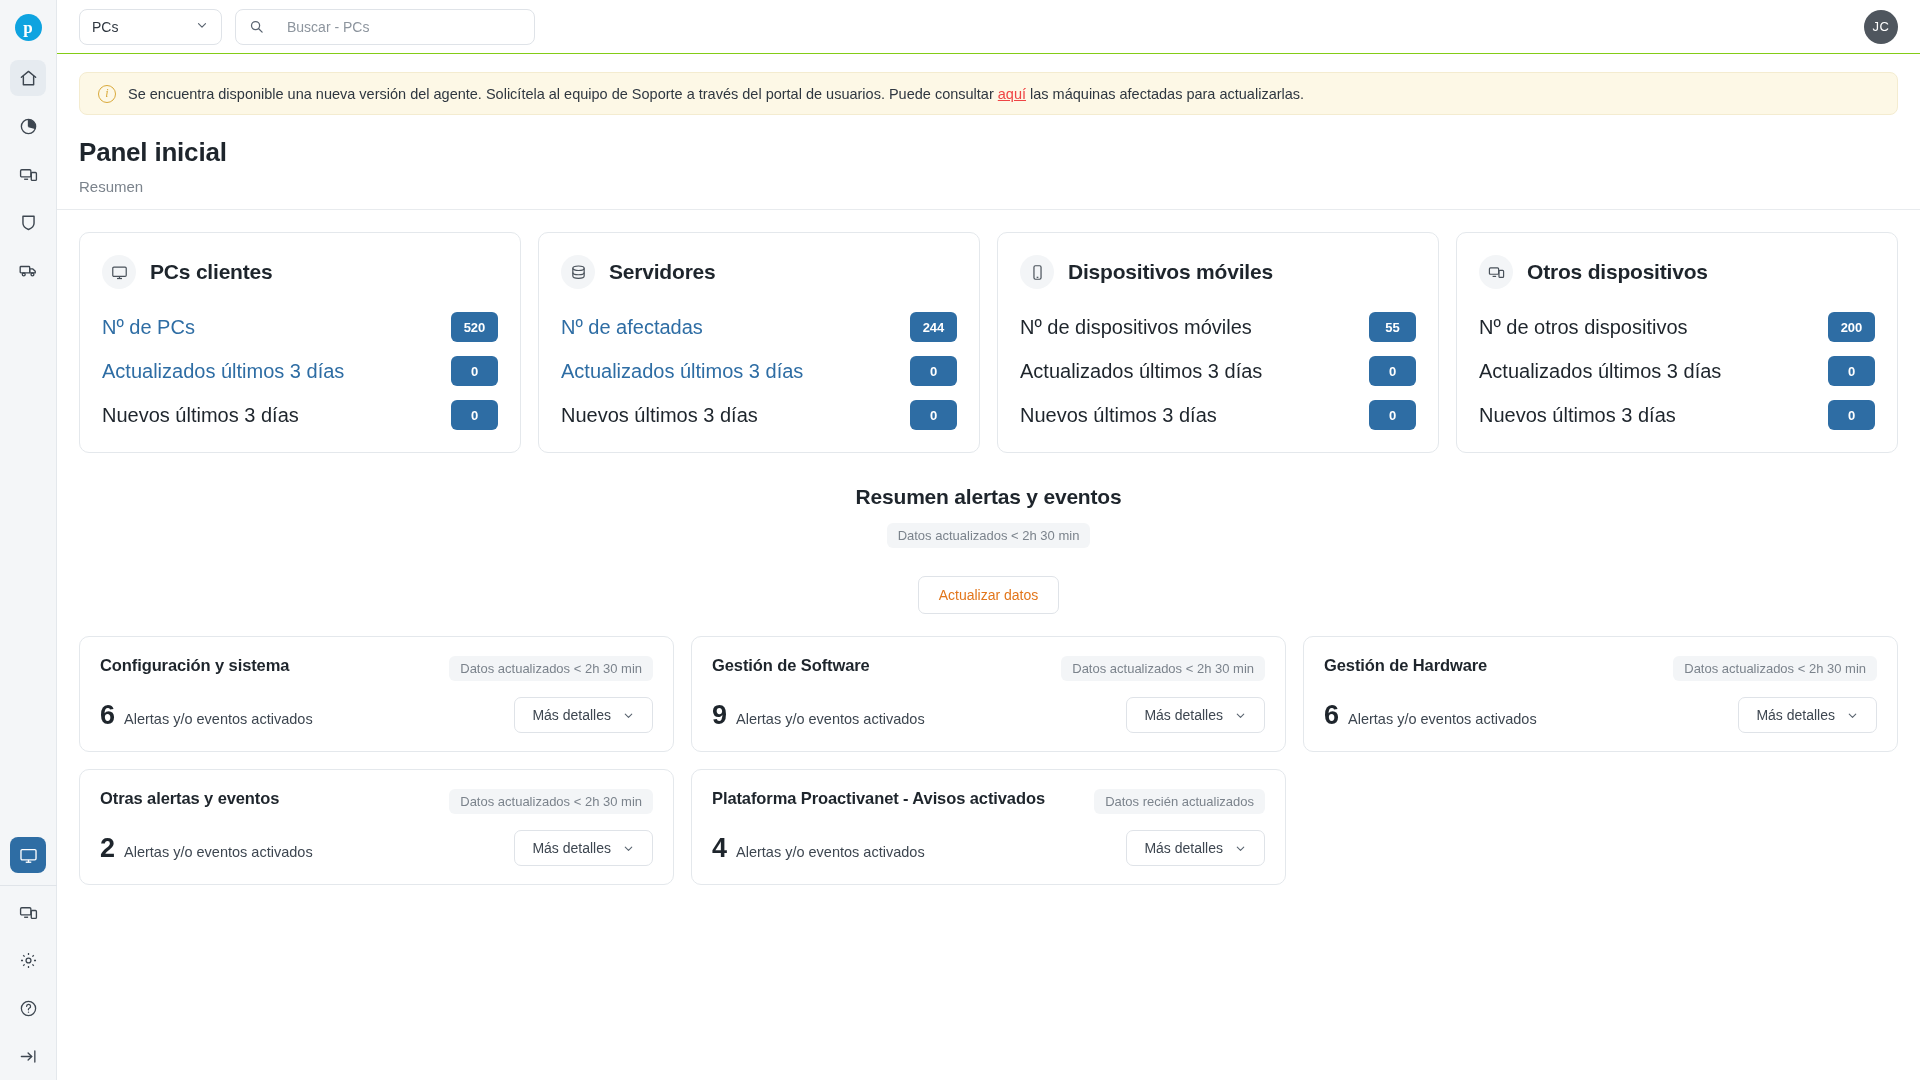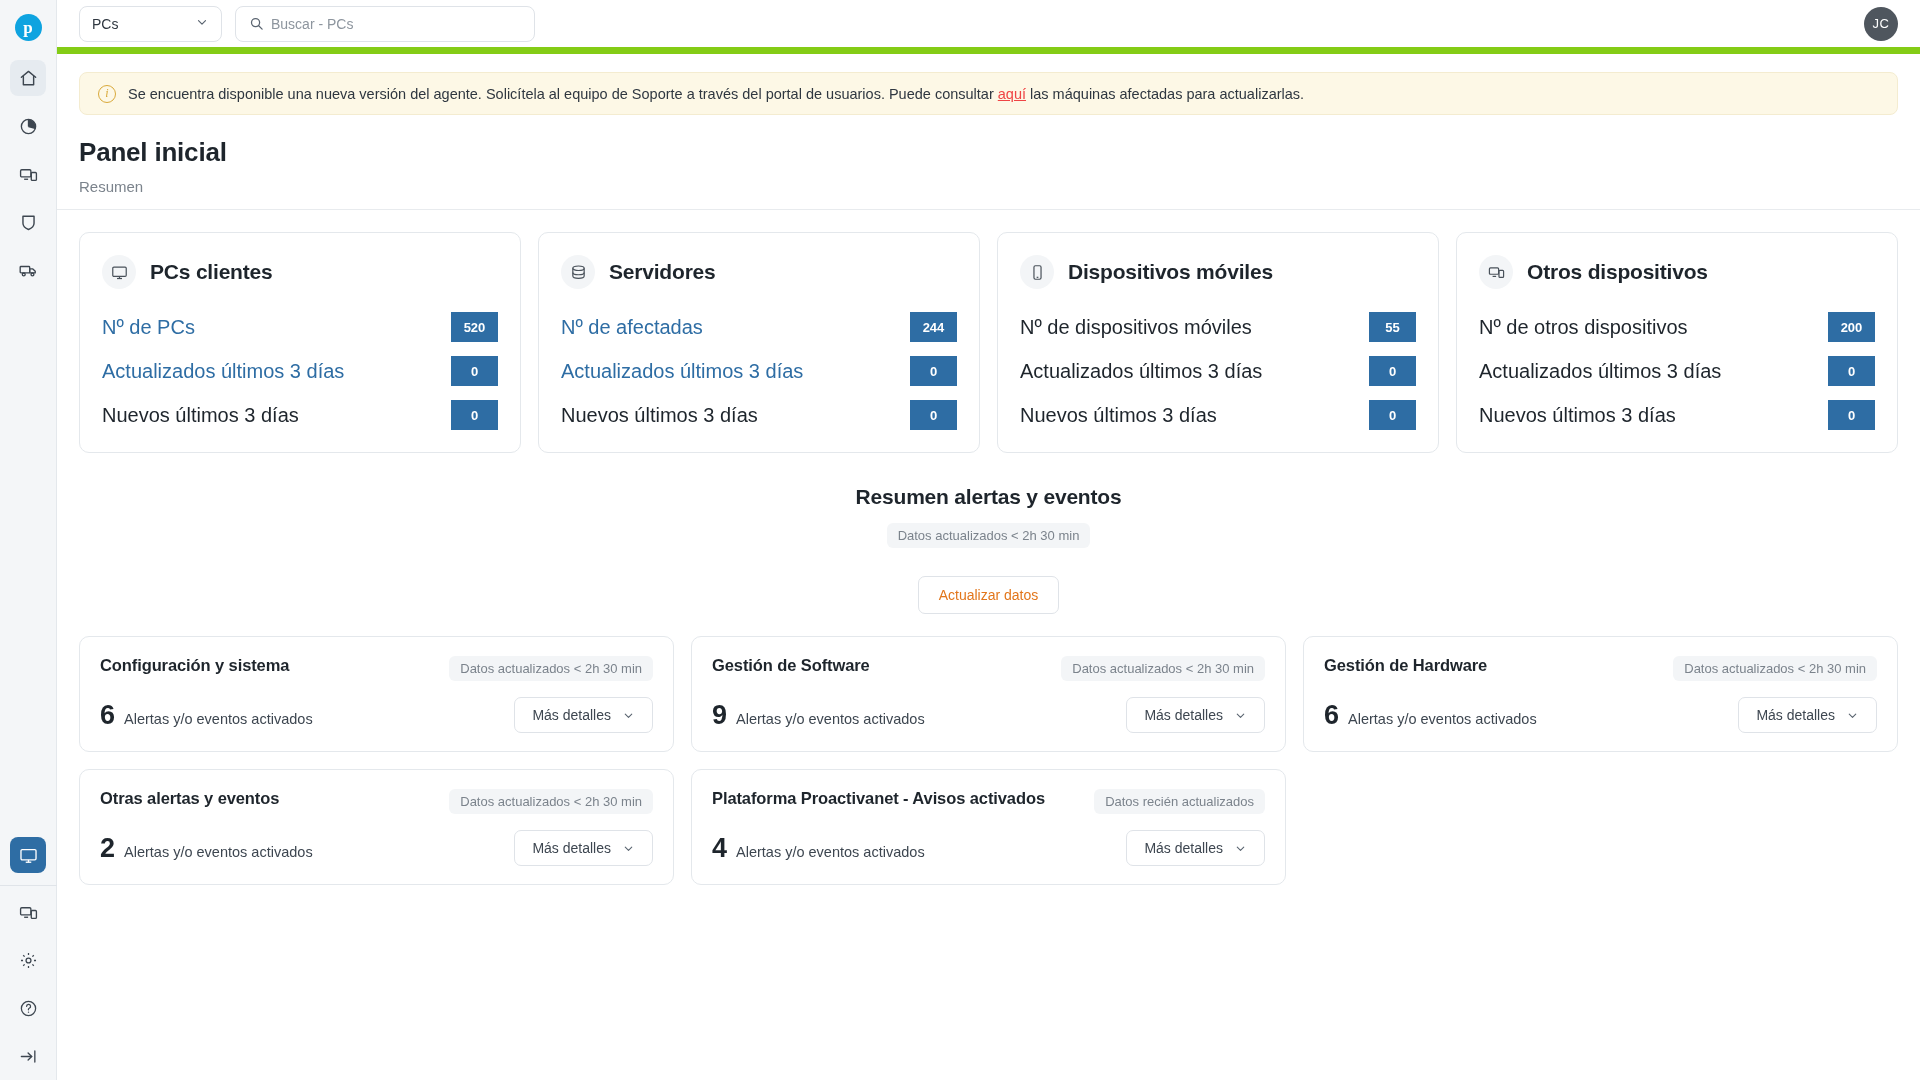--- a/index.html
+++ b/index.html
@@ -43,38 +43,38 @@
   .nav-item.active-blue { background: #2e6da4; color: #ffffff; }
   .nav-spacer { flex: 1 1 auto; }
   .nav-divider { width: 57px; height: 1px; background: #e0e4e9; margin: 6px 0 2px 0; }
   .nav-icon svg { display: block; }
 
   
   .main { flex: 1 1 auto; height: 1080px; display: flex; flex-direction: column; min-width: 0; }
 
   .topbar {
     height: 54px; flex: 0 0 54px;
-    border-bottom: 7px solid #84cc16;
+    border-bottom: 1px solid #84cc16;
     display: flex; align-items: center;
     padding: 0 22px 0 22px;
     background: #fff;
   }
   .scope-select {
     width: 143px; height: 36px;
     border: 1px solid #dfe3e8; border-radius: 8px;
     display: flex; align-items: center; justify-content: space-between;
     padding: 0 12px; font-size: 14px; color: #2f3740; cursor: pointer;
     background: #fff;
   }
   .chev { display: inline-block; color: #5a6470; }
   .search-box {
     margin-left: 13px;
     width: 300px; height: 36px;
     border: 1px solid #dfe3e8; border-radius: 8px;
-    display: flex; align-items: center; gap: 7px;
+    display: flex; align-items: center; gap: 23px;
     padding: 0 13px; background: #fff;
   }
   .search-box input {
     border: none; outline: none; font-size: 14px; color: #2f3740;
     font-family: "Liberation Sans", sans-serif; width: 100%;
     background: transparent;
   }
   .search-box input::placeholder { color: #8d959e; }
   .topbar-spacer { flex: 1 1 auto; }
   .avatar {
@@ -129,21 +129,21 @@
   }
   .card-title { font-size: 21px; font-weight: bold; color: #1e252c; letter-spacing: -0.2px; white-space: nowrap; }
   .stat-row {
     display: flex; align-items: center; justify-content: space-between;
     margin-bottom: 14px;
   }
   .stat-row:last-child { margin-bottom: 0; }
   .stat-label { font-size: 20px; color: #1e252c; }
   .stat-label.link { color: #2e6da4; cursor: pointer; }
   .pill {
-    min-width: 47px; height: 30px; border-radius: 0;
+    min-width: 47px; height: 30px; border-radius: 6px;
     background: #2e6da4; color: #fff;
     display: flex; align-items: center; justify-content: center;
     font-size: 13px; font-weight: bold; padding: 0 9px;
   }
 
   
   .alerts-head {
     display: flex; align-items: center; gap: 14px;
     padding: 32px 22px 0 22px;
     flex-direction: column;

